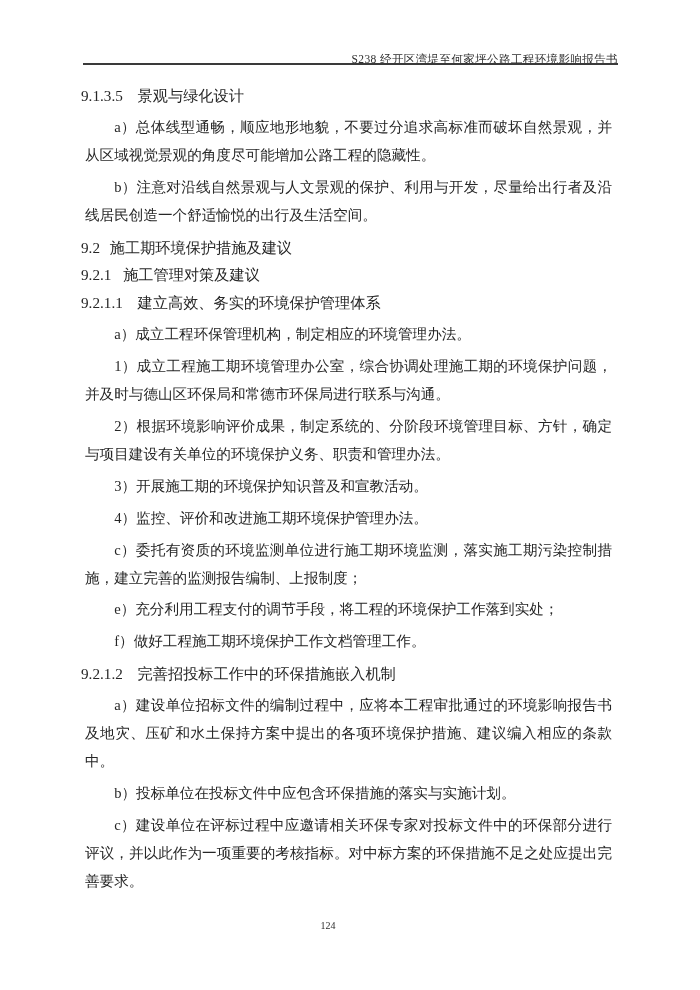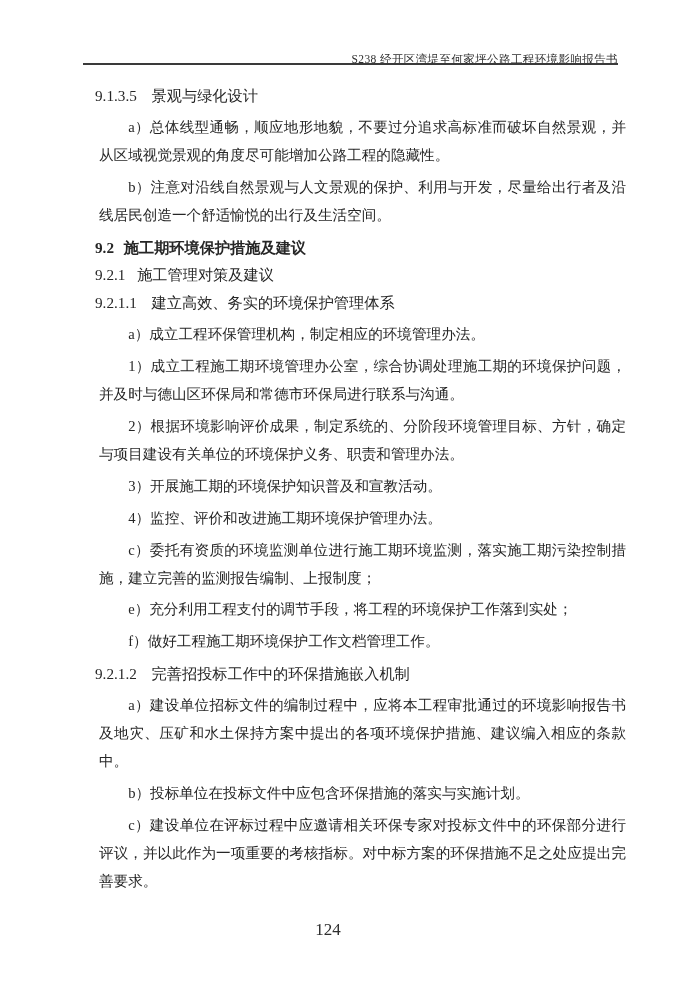--- a/index.html
+++ b/index.html
@@ -28,48 +28,48 @@
     position: absolute;
     top: 63px;
     left: 83px;
     width: 535px;
     height: 2px;
     background: #3a3a3a;
   }
   .content {
     position: absolute;
     top: 82px;
-    left: 95px;
+    left: 81px;
     width: 535px;
     font-size: 14.6px;
     line-height: 27.9px;
     text-align: justify;
     text-justify: inter-ideograph;
   }
   .content p {
     margin: 4px;
     text-indent: 2em;
   }
   .sec {
     margin: 0;
     font-size: 15.2px;
     text-indent: 0;
     text-align: left;
   }
   .sec .num { margin-right: 11px; }
   .sec.wide .num { margin-right: 8px; }
   .sec.tight .num { margin-right: 6px; }
-  .sec.bold { font-weight: bold; }
+  .sec.bold { font-weight: normal; }
   .footer {
     position: absolute;
     top: 920px;
     left: 0;
     width: 656px;
     text-align: center;
-    font-size: 17px;
+    font-size: 10px;
     color: #2e2e2e;
   }
 </style>
 </head>
 <body>
 
 <div class="page">
 
   <div class="header">
     <span>S238 经开区湾堤至何家坪公路工程环境影响报告书</span>

